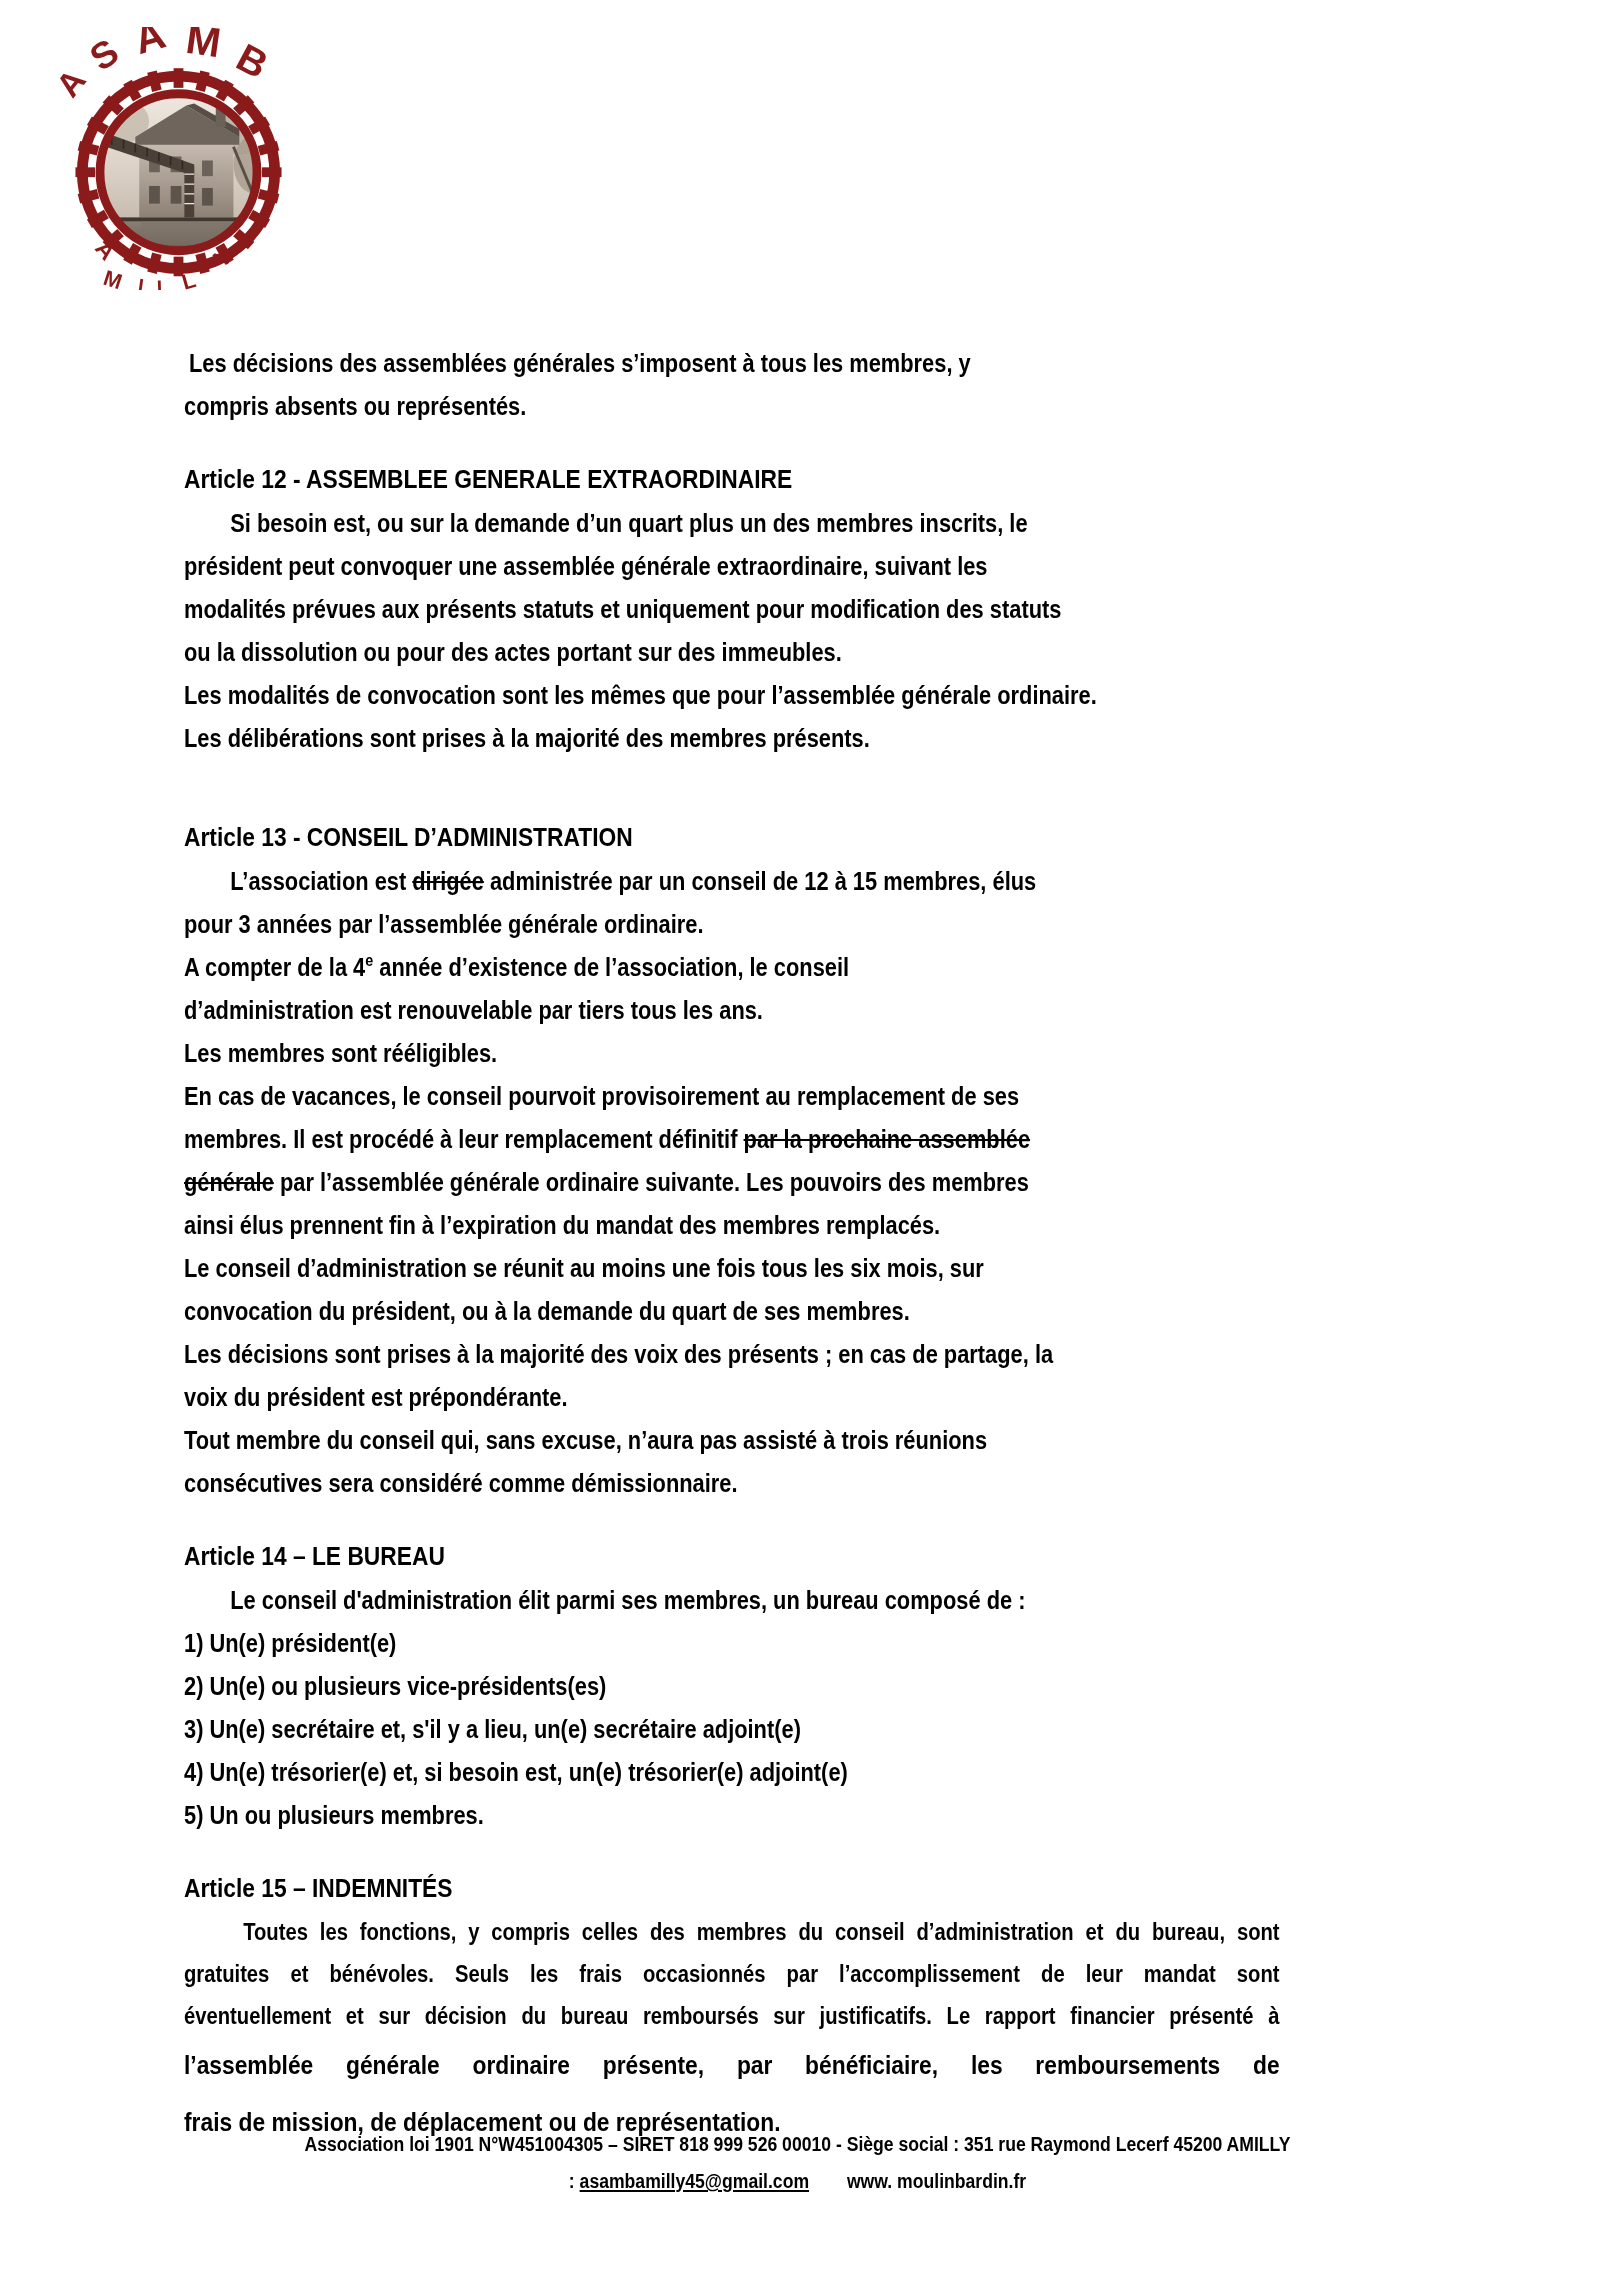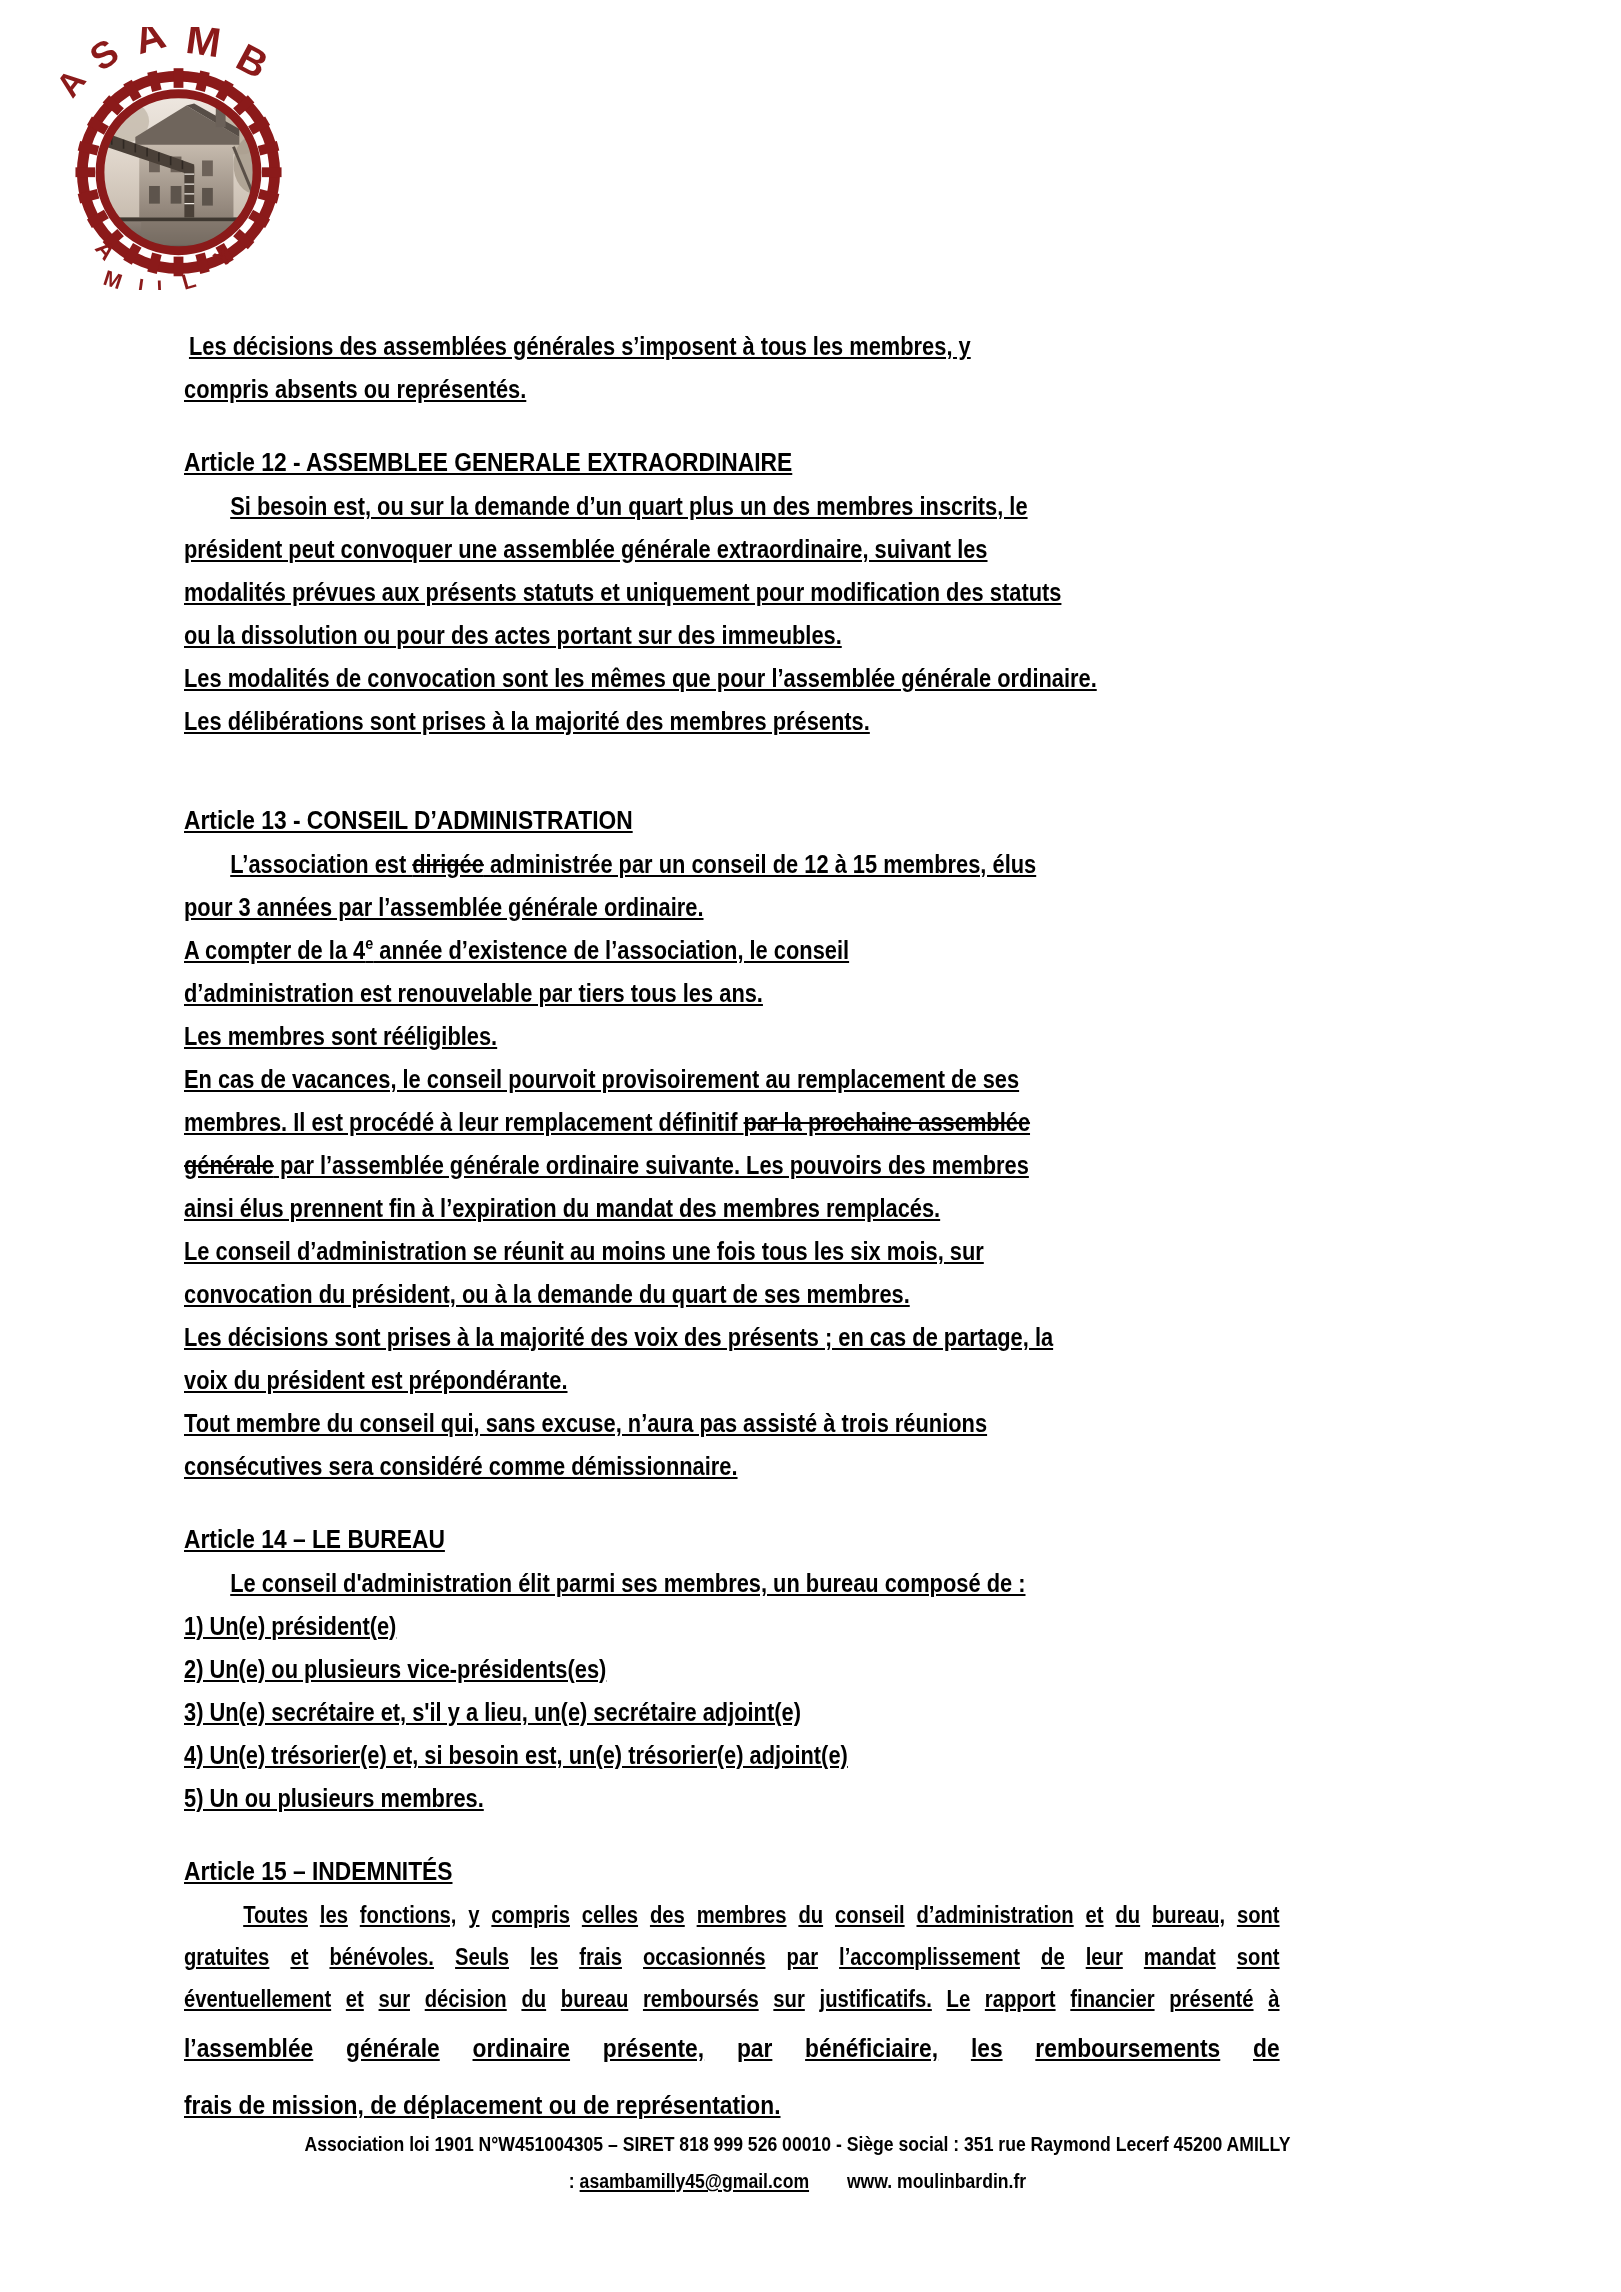--- a/index.html
+++ b/index.html
@@ -61,23 +61,22 @@
     white-space: nowrap;
     line-height: 1.25;
     margin-top: 37px;
     padding-left: 2px;
   }
 
   
   .content {
     position: absolute;
     left: 184px;
-    top: 325px;
+    top: 342px;
     width: 1274px;
-    text-decoration: underline;
   }
 
   .ln {
     font-size: 26px;
     font-weight: bold;
     line-height: 43px;
     transform: scaleX(0.84);
     transform-origin: left center;
     white-space: nowrap;
     color: #000;

